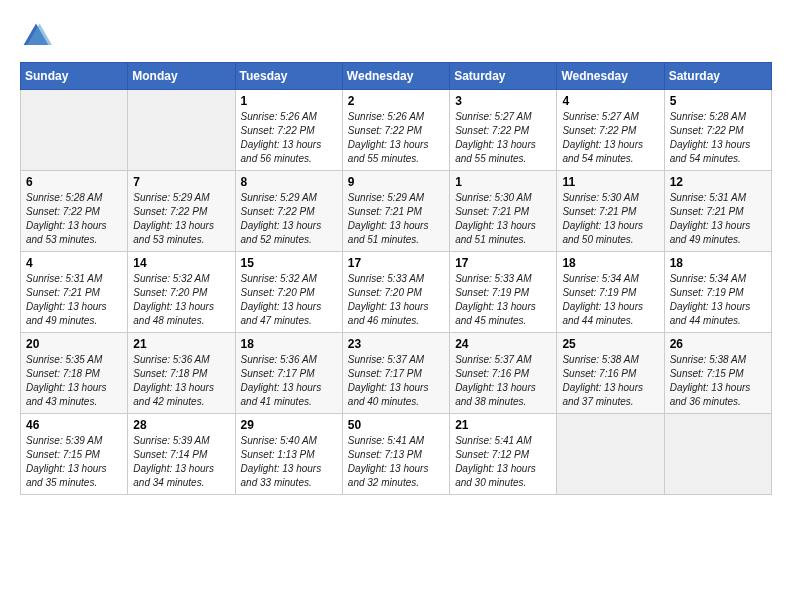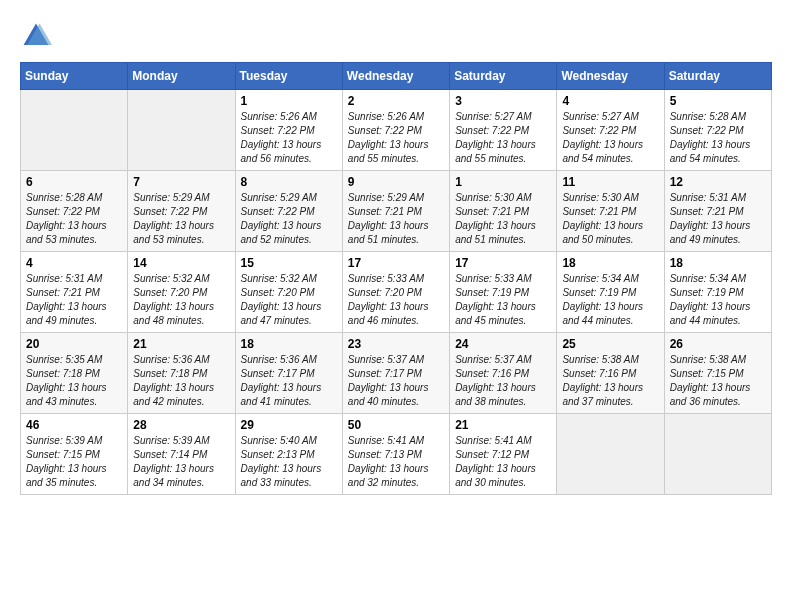--- a/index.html
+++ b/index.html
@@ -293,21 +293,21 @@
         </td>
         <td>
           <span class="day-num">28</span>
           <div class="day-info" style="white-space: pre-line;">Sunrise: 5:39 AM
 Sunset: 7:14 PM
 Daylight: 13 hours and 34 minutes.</div>
         </td>
         <td>
           <span class="day-num">29</span>
           <div class="day-info" style="white-space: pre-line;">Sunrise: 5:40 AM
-Sunset: 2:13 PM
+Sunset: 1:13 PM
 Daylight: 13 hours and 33 minutes.</div>
         </td>
         <td>
           <span class="day-num">50</span>
           <div class="day-info" style="white-space: pre-line;">Sunrise: 5:41 AM
 Sunset: 7:13 PM
 Daylight: 13 hours and 32 minutes.</div>
         </td>
         <td>
           <span class="day-num">21</span>

